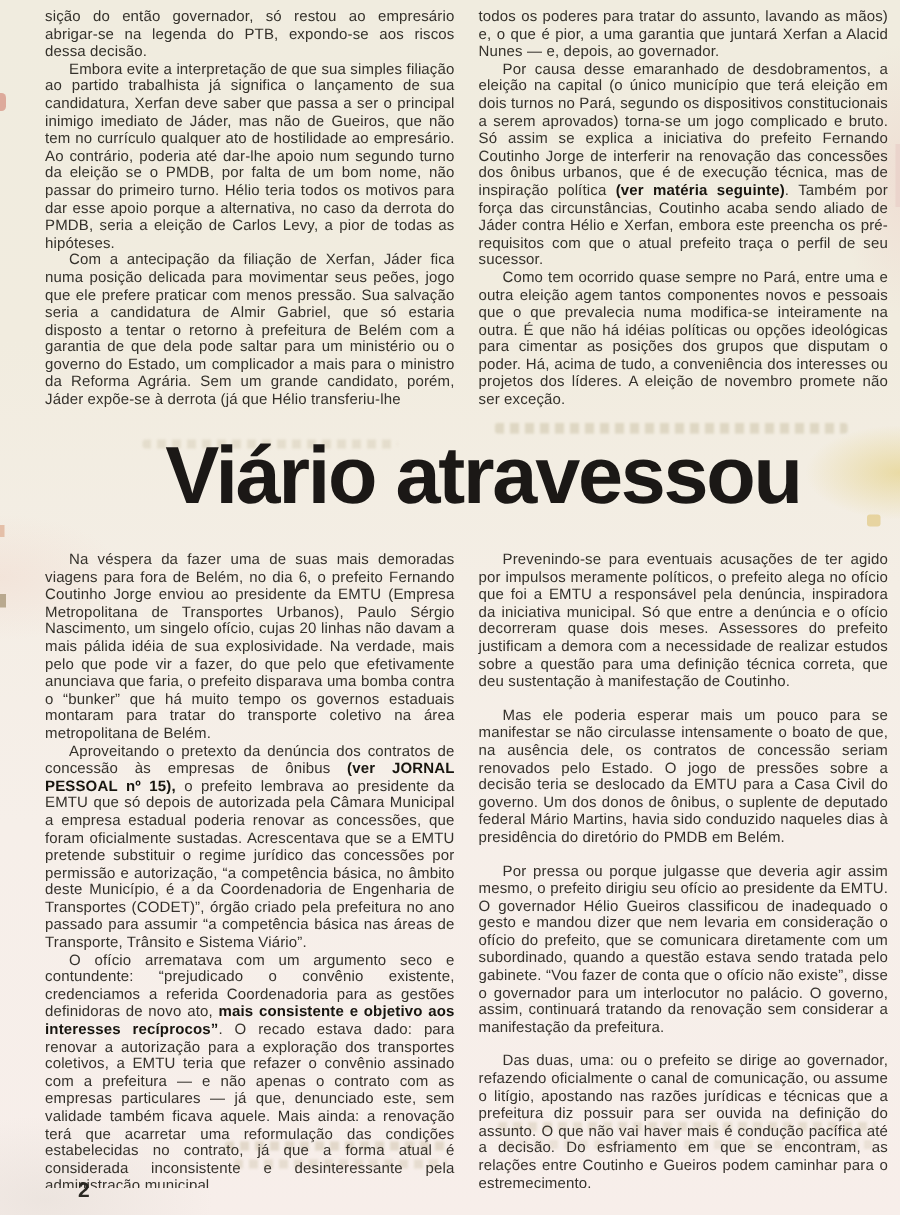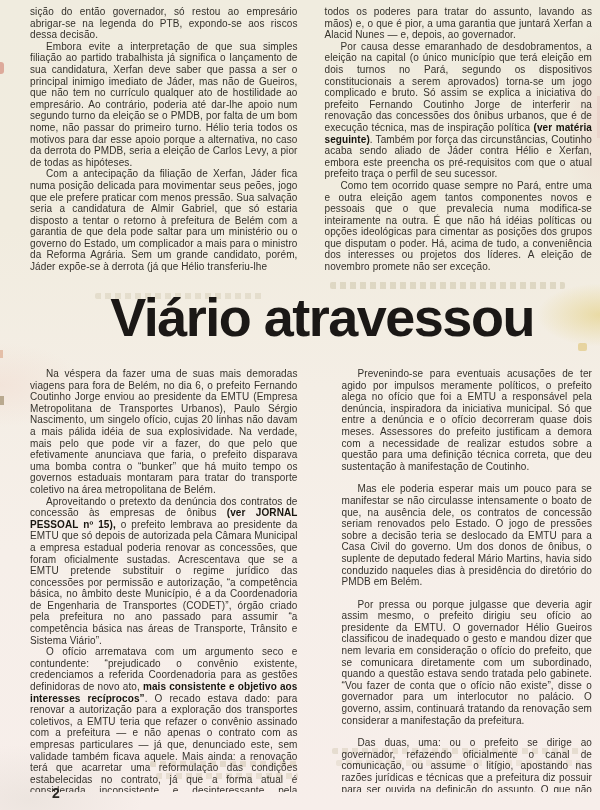--- a/index.html
+++ b/index.html
@@ -16,30 +16,30 @@
   .page{
     position:relative;width:600px;height:810px;overflow:hidden;
     background:
       radial-gradient(90px 45px at 600px 315px, rgba(222,196,90,.45), rgba(222,196,90,0) 70%),
       radial-gradient(60px 130px at 602px 120px, rgba(235,190,185,.30), rgba(235,190,185,0) 70%),
       radial-gradient(120px 60px at 0px 385px, rgba(240,212,200,.38), rgba(240,212,200,0) 70%),
       radial-gradient(160px 80px at 30px 800px, rgba(205,200,190,.25), rgba(205,200,190,0) 70%),
       linear-gradient(180deg,var(--paper-top) 0%,#f1ecdf 28%,#f4eee5 48%,#f6efe9 68%,var(--paper-bottom) 100%);
   }
 
-  .columns{position:absolute;display:flex;gap:27px;overflow:hidden;justify-content:flex-end;}
+  .columns{position:absolute;display:flex;gap:16px;overflow:hidden;justify-content:flex-end;}
   .columns.top{top:6px;left:30px;width:562px;height:286px;}
   .columns.bottom{top:368px;left:30px;width:562px;height:424px;}
 
   .col{flex:1;color:var(--ink);font-size:10px;line-height:11.6px;
        text-align:justify;letter-spacing:0.1px;hyphens:auto;}
   .para{margin:0;}
   .para.indent{text-indent:16px;}
   .col b{color:var(--ink-bold);}
-  .spaced .para{margin-bottom:11px;margin-left:17px;}
+  .spaced .para{margin-bottom:11px;}
   .spaced .para:last-child{margin-bottom:0;}
 
   .headline{
     position:absolute;top:288px;left:52px;width:540px;margin:0;
     font-size:54px;line-height:58px;font-weight:bold;letter-spacing:-1.5px;
     text-align:center;color:var(--headline-ink);white-space:nowrap;
   }
 
   .page-number{
     position:absolute;left:52px;top:785px;

